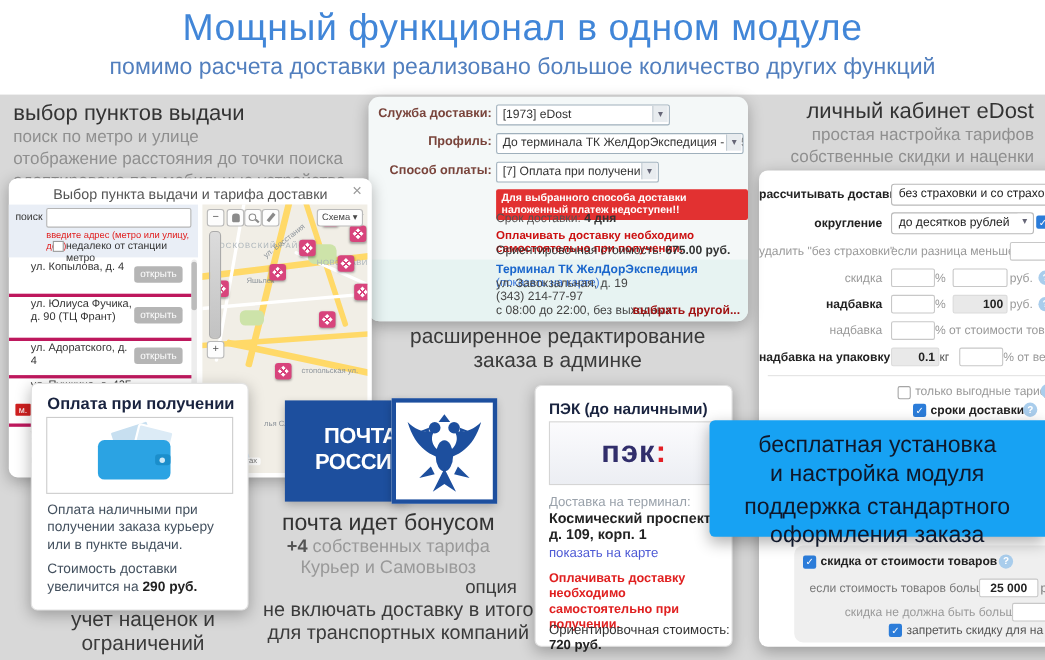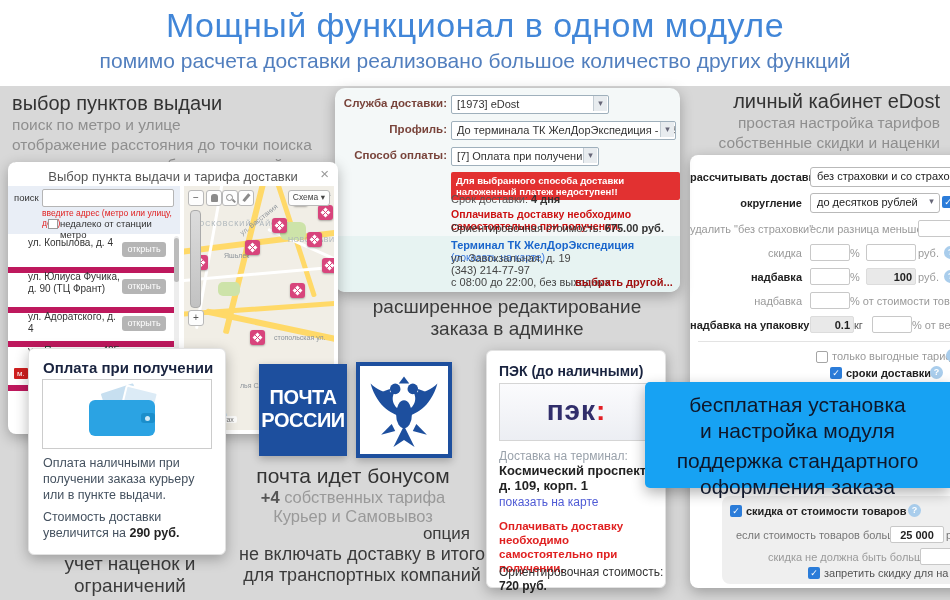--- a/index.html
+++ b/index.html
@@ -19,21 +19,21 @@
   
   .af-label{position:absolute;width:108px;text-align:right;font-size:11.5px;font-weight:bold;color:#79443b;}
   .sel{position:absolute;height:17px;background:#fff;border:1px solid #9fb0bc;border-radius:2px;
        font-size:11px;color:#333;line-height:16px;padding:0 16px 0 5px;white-space:nowrap;overflow:hidden;}
   .selarr{position:absolute;right:1px;top:0;width:13px;height:15px;background:#e8ecef;border-left:1px solid #c3ccd3;
           color:#667;font-size:9px;text-align:center;line-height:15px;}
   .af-red{color:#cc1111;font-weight:bold;font-size:10.5px;}
   .af-txt{font-size:11px;color:#555;}
   .af-link{color:#3a77dd;font-size:10.5px;}
   
-  .pk-item{position:absolute;left:0;width:168px;border-bottom:6px solid #be185d;}
+  .pk-item{position:absolute;left:0;width:168px;border-bottom:3px solid #be185d;}
   .pk-ico{position:absolute;left:5px;top:4px;width:9px;height:9px;}
   .pk-addr{position:absolute;left:20px;top:3px;width:96px;font-size:10px;color:#333;line-height:12px;}
   .pk-open{position:absolute;right:10px;width:44px;height:15px;background:#b5b5b5;border-radius:3px;
            color:#fff;font-size:9px;text-align:center;line-height:15px;}
   .chip{display:inline-block;font-size:8px;line-height:11px;padding:0 3px;color:#fff;border-radius:1px;}
   
   .dmd{position:relative;transform:rotate(45deg);}
   .dmd::before{content:"";position:absolute;left:0;top:0;right:0;bottom:0;
      background:linear-gradient(to right,transparent 40%,var(--gap) 40%,var(--gap) 60%,transparent 60%),
                 linear-gradient(to bottom,transparent 40%,var(--gap) 40%,var(--gap) 60%,transparent 60%);}
@@ -316,21 +316,21 @@
       </div>
       <div class="abs" style="left:6px;top:24px;width:9px;height:96px;background:linear-gradient(#dcdcdc,#c2c2c2);border:1px solid #aaa;border-radius:4px;"></div>
       <div class="mtool" style="left:4px;top:124px;">+</div>
       <div class="abs" style="right:4px;top:4px;height:14px;background:#fdfdfd;border:1px solid #b9b9b9;border-radius:3px;font-size:8.5px;color:#444;line-height:13px;padding:0 4px;">
         <span>Схема</span>
         <span>▾</span>
       </div>
     </div>
   </div>
 
-  <div class="abs" style="left:259px;top:364px;width:88px;height:92px;background:#1d4f9e;box-shadow:0 3px 8px rgba(0,0,0,.25);z-index:5;text-align:center;">
+  <div class="abs" style="left:259px;top:364px;width:88px;height:92px;background:#1d4f9e;box-shadow:0 3px 8px rgba(0,0,0,.25);z-index:5;text-align:center;padding-left:25px;">
     <div style="margin-top:22px;font-size:20px;font-weight:bold;color:#fff;letter-spacing:-.5px;">ПОЧТА</div>
     <div style="font-size:20px;font-weight:bold;color:#fff;letter-spacing:-.5px;">РОССИИ</div>
   </div>
   <div class="abs" style="left:356px;top:362px;width:96px;height:96px;background:#fff;border:4px solid #1d4f9e;box-sizing:border-box;box-shadow:0 3px 8px rgba(0,0,0,.25);z-index:5;">
     <svg width="88" height="88" viewBox="0 0 100 100">
       <g fill="#1d4f9e">
         <path d="M50 58 C38 56 20 48 12 20 C22 30 32 31 40 29 C33 38 40 50 50 52 Z"></path>
         <path d="M50 58 C62 56 80 48 88 20 C78 30 68 31 60 29 C67 38 60 50 50 52 Z"></path>
         <ellipse cx="50" cy="55" rx="9" ry="16"></ellipse>
         <circle cx="40" cy="26" r="6"></circle>

